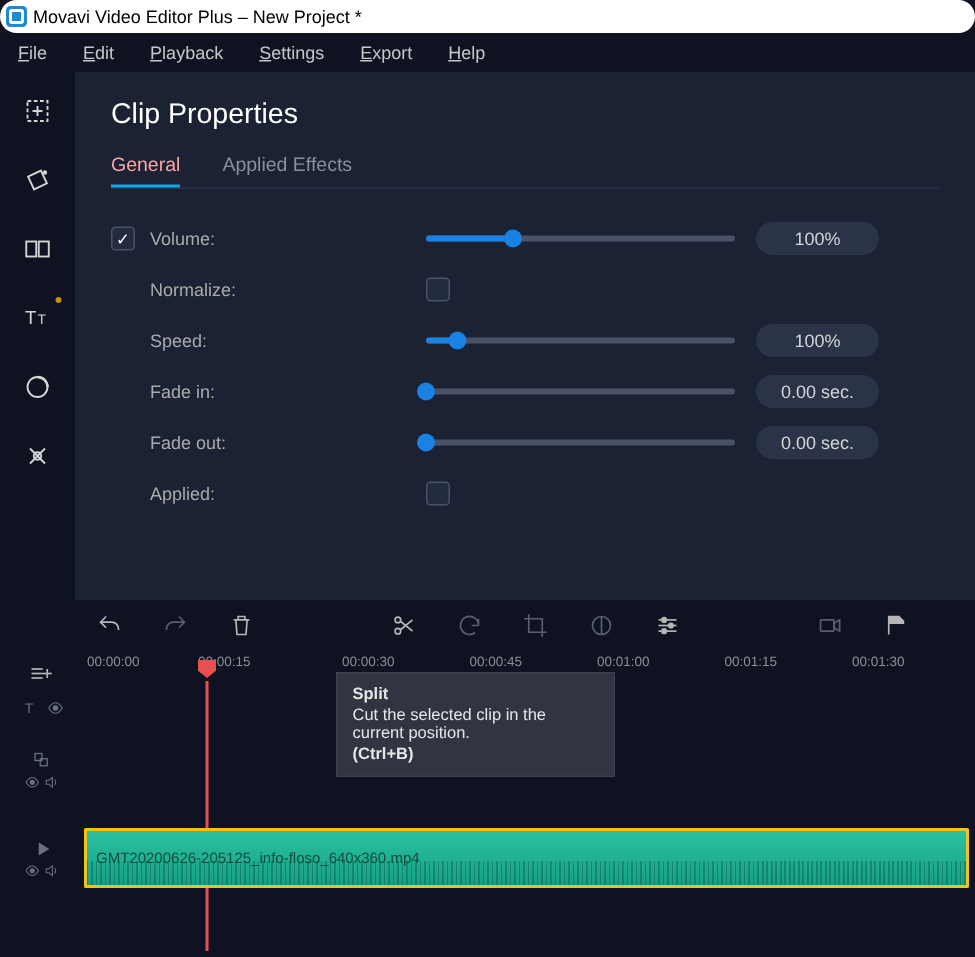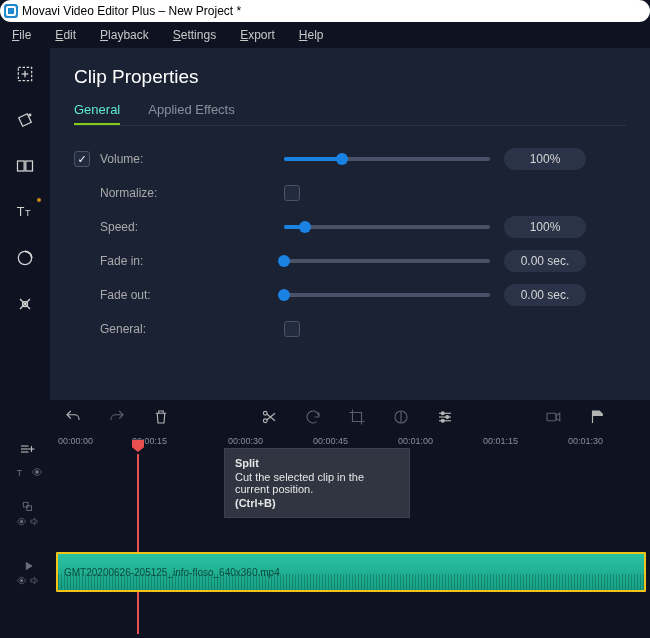--- a/index.html
+++ b/index.html
@@ -12,21 +12,21 @@
   .menubar span { cursor: default; }
   .main { display: flex; height: 352px; }
   .sidebar { width: 50px; background: #0f1321; display: flex; flex-direction: column; align-items: center; padding-top: 14px; gap: 22px; }
   .sidebar .tool { width: 24px; height: 24px; display: flex; align-items: center; justify-content: center; color: #d5d5d5; cursor: pointer; position: relative; }
   .sidebar .tool svg { stroke: #d5d5d5; fill: none; stroke-width: 1.5; }
   .sidebar .tool .dot { position: absolute; top: -2px; right: -4px; width: 4px; height: 4px; background: #c98a14; border-radius: 50%; }
   .panel { flex: 1; background: #1a2233; padding: 18px 24px 12px 24px; }
   .panel h2 { font-size: 19px; font-weight: 400; color: #fff; margin-bottom: 14px; }
   .tabs { display: flex; gap: 28px; border-bottom: 1px solid #2a3348; font-size: 13px; margin-bottom: 16px; }
   .tabs .tab { padding-bottom: 6px; color: #8a8f9a; cursor: pointer; }
-  .tabs .tab.active { color: #5eead4; border-bottom: 2px solid #84cc16; }
+  .tabs .tab.active { color: #fca5a5; border-bottom: 2px solid #0ea5e9; }
   .prop-row { display: flex; align-items: center; height: 34px; font-size: 12px; color: #aaa; }
   .prop-row .chk { width: 16px; height: 16px; border: 1px solid #4a5268; border-radius: 3px; background: #232b3e; display: flex; align-items: center; justify-content: center; cursor: pointer; margin-right: 10px; }
   .prop-row .chk.checked::after { content: "✓"; color: #fff; font-size: 11px; }
   .prop-row .label { width: 84px; }
   .prop-row .spacer-chk { width: 26px; }
   .prop-row .slider-wrap { flex: 1; display: flex; align-items: center; }
   .prop-row .slider { width: 206px; height: 4px; background: #4a5268; border-radius: 2px; position: relative; cursor: pointer; }
   .prop-row .slider .fill { position: absolute; left: 0; top: 0; height: 100%; background: #1982e3; border-radius: 2px; }
   .prop-row .slider .thumb { position: absolute; top: 50%; width: 12px; height: 12px; background: #1982e3; border-radius: 50%; transform: translate(-50%, -50%); }
   .prop-row .pill { width: 82px; height: 22px; background: #2a3348; border-radius: 11px; display: flex; align-items: center; justify-content: center; font-size: 12px; color: #d5d5d5; margin-left: 14px; cursor: text; }
@@ -173,21 +173,21 @@
         <div class="slider">
           <div class="fill" style="width:0%"></div>
             <div class="thumb" style="left:0%"></div>
         </div>
         <div class="pill">0.00 sec.</div>
       </div>
     </div>
 
     <div class="prop-row">
       <div class="spacer-chk"></div>
-      <div class="label">General:</div>
+      <div class="label">Applied:</div>
       <div class="checkbox-cell">
           <div class="chk"></div>
         </div>
     </div>
   </div>
 </div>
 
 <div class="timeline-area">
   <div class="tl-toolbar">
     <div class="tool">

